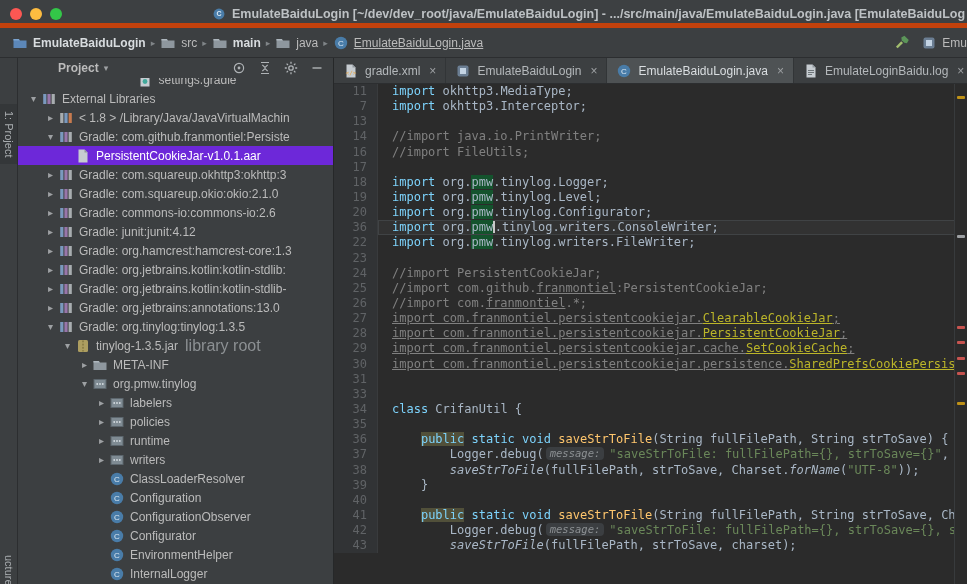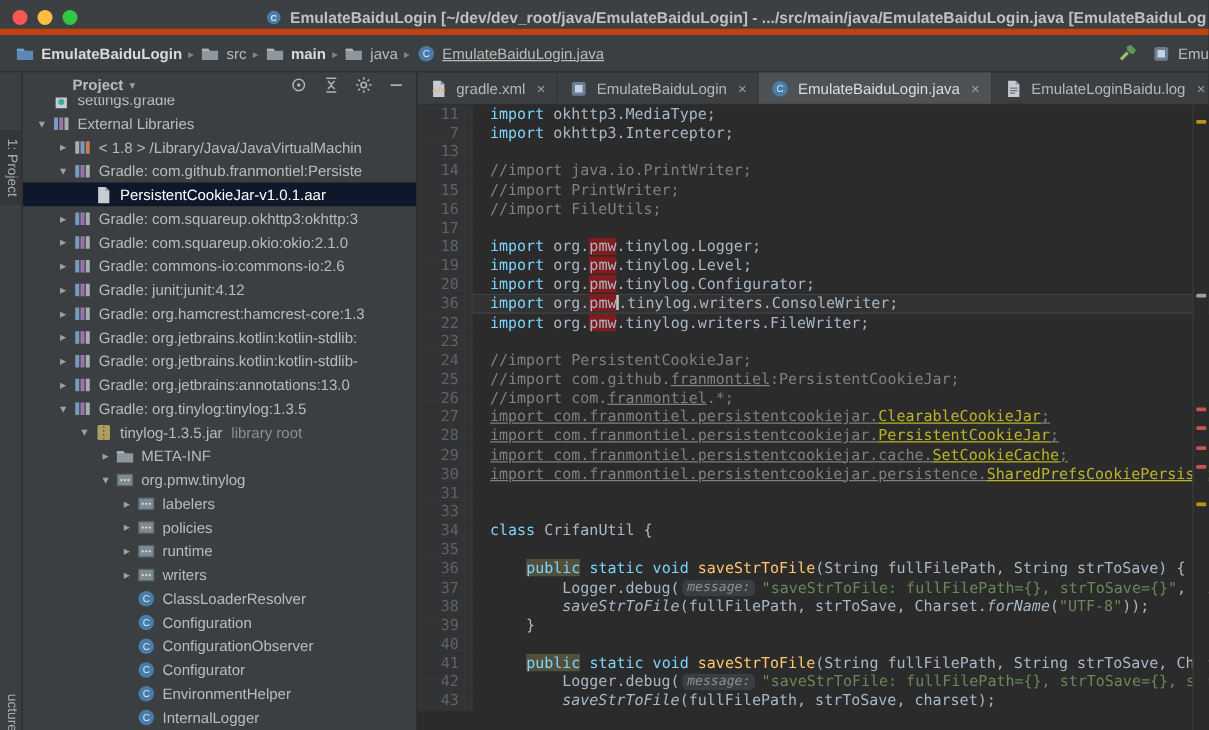--- a/index.html
+++ b/index.html
@@ -41,25 +41,25 @@
   
   .project-panel { width:316px; flex:none; background:#3C3F41; border-right:1px solid #262829; display:flex; flex-direction:column; overflow:hidden; }
   .pp-header { height:20px; flex:none; display:flex; align-items:center; padding:0 8px; }
   .pp-drop { display:flex; align-items:center; gap:5px;padding-left:32px; }
   .pp-title { font-size:12px; font-weight:bold; color:#BBBBBB; }
   .pp-caret { color:#9DA0A3; font-size:9px; }
   .pp-icons { margin-left:auto; display:flex; gap:10px; align-items:center; }
   .pp-icon { width:16px; height:16px; }
   .tree { flex:1; overflow:hidden; }
   .tree-row { height:19px; display:flex; align-items:center; font-size:12px; color:#BBBBBB; white-space:nowrap; }
-  .tree-row:first-child { margin-top:-8px; }
-  .tree-row.selected { background:#0f172a; color:#FFFFFF; }
+  .tree-row:first-child { margin-top:-8px;justify-content:center; }
+  .tree-row.selected { background:#6d28d9; color:#FFFFFF; }
   .tr-chev { width:15px; flex:none; text-align:center; color:#9DA0A3; font-size:10px; }
   .tr-icon { width:16px; height:16px; flex:none; margin-right:5px; }
-  .tr-suffix { color:#8C9093; margin-left:7px; font-size:12px; }
+  .tr-suffix { color:#8C9093; margin-left:7px; font-size:16px; }
 
   
   .editor-zone { flex:1; min-width:0; display:flex; flex-direction:column; background:#2B2B2B; position:relative; }
   .tabs { height:26px; flex:none; background:#3C3F41; border-bottom:1px solid #2C2E30; display:flex; align-items:stretch; }
   .tab { display:flex; align-items:center; gap:6px; padding:0 9px; font-size:12px; color:#B4B8BB; border-right:1px solid #323537; white-space:nowrap; }
   .tab.active { background:#4E5254; color:#DADEE1; }
   .tab-icon { width:16px; height:16px; flex:none; }
   .tab-close { color:#9DA0A3; font-size:12px; margin-left:3px; }
 
   .code { flex:1; overflow:hidden; font-family:"DejaVu Sans Mono", monospace; font-size:12px; position:relative; }
@@ -71,21 +71,21 @@
   .tk-kw   { color:#7dd3fc; }
   .tk-def  { color:#A9B7C6; }
   .tk-com  { color:#808080; }
   .tk-str  { color:#6A8759; }
   .tk-meth { color:#FFC66D; }
   .tk-warn { color:#BBB529; }
   .tk-inlay { background:#3B3E41; color:#8C9093; font-style:italic; font-size:10.5px; border-radius:4px;
               padding:0 4px; margin:0 5px 0 2px; display:inline-block; line-height:13px; vertical-align:1px; }
   .m-ul { text-decoration:underline; }
   .m-it { font-style:italic; }
-  .m-hlg { background:#7f1d1d; }
+  .m-hlg { background:#14532d; }
   .m-hlo { background:#51503A; }
   .caret-bar { display:inline-block; width:1.5px; height:12px; background:#C8C8C8; vertical-align:-2px; }
 
   .error-stripe { position:absolute; top:26px; right:0; bottom:0; width:13px; background:#2B2B2B; border-left:1px solid #383B3D; }
   .mark { position:absolute; left:2px; width:8px; height:3px; border-radius:1px; }
 
   .hico svg, .tr-icon svg, .tab-icon svg, .crumb-icon svg, .pp-icon svg, .ticon svg { width:100%; height:100%; display:block; }
 </style>
 </head>
 <body>
@@ -569,24 +569,20 @@
         </div>
         <div class="crow">
           <span class="ln">13</span>
           <span class="cc"></span>
         </div>
         <div class="crow">
           <span class="ln">14</span>
           <span class="cc"><span class="tk-com">//import java.io.PrintWriter;</span></span>
         </div>
         <div class="crow">
-          <span class="ln">15</span>
-          <span class="cc"><span class="tk-com">//import PrintWriter;</span></span>
-        </div>
-        <div class="crow">
           <span class="ln">16</span>
           <span class="cc"><span class="tk-com">//import FileUtils;</span></span>
         </div>
         <div class="crow">
           <span class="ln">17</span>
           <span class="cc"></span>
         </div>
         <div class="crow">
           <span class="ln">18</span>
           <span class="cc"><span class="tk-kw">import </span><span class="tk-def">org.</span><span class="tk-def m-hlg">pmw</span><span class="tk-def">.tinylog.Logger;</span></span>

